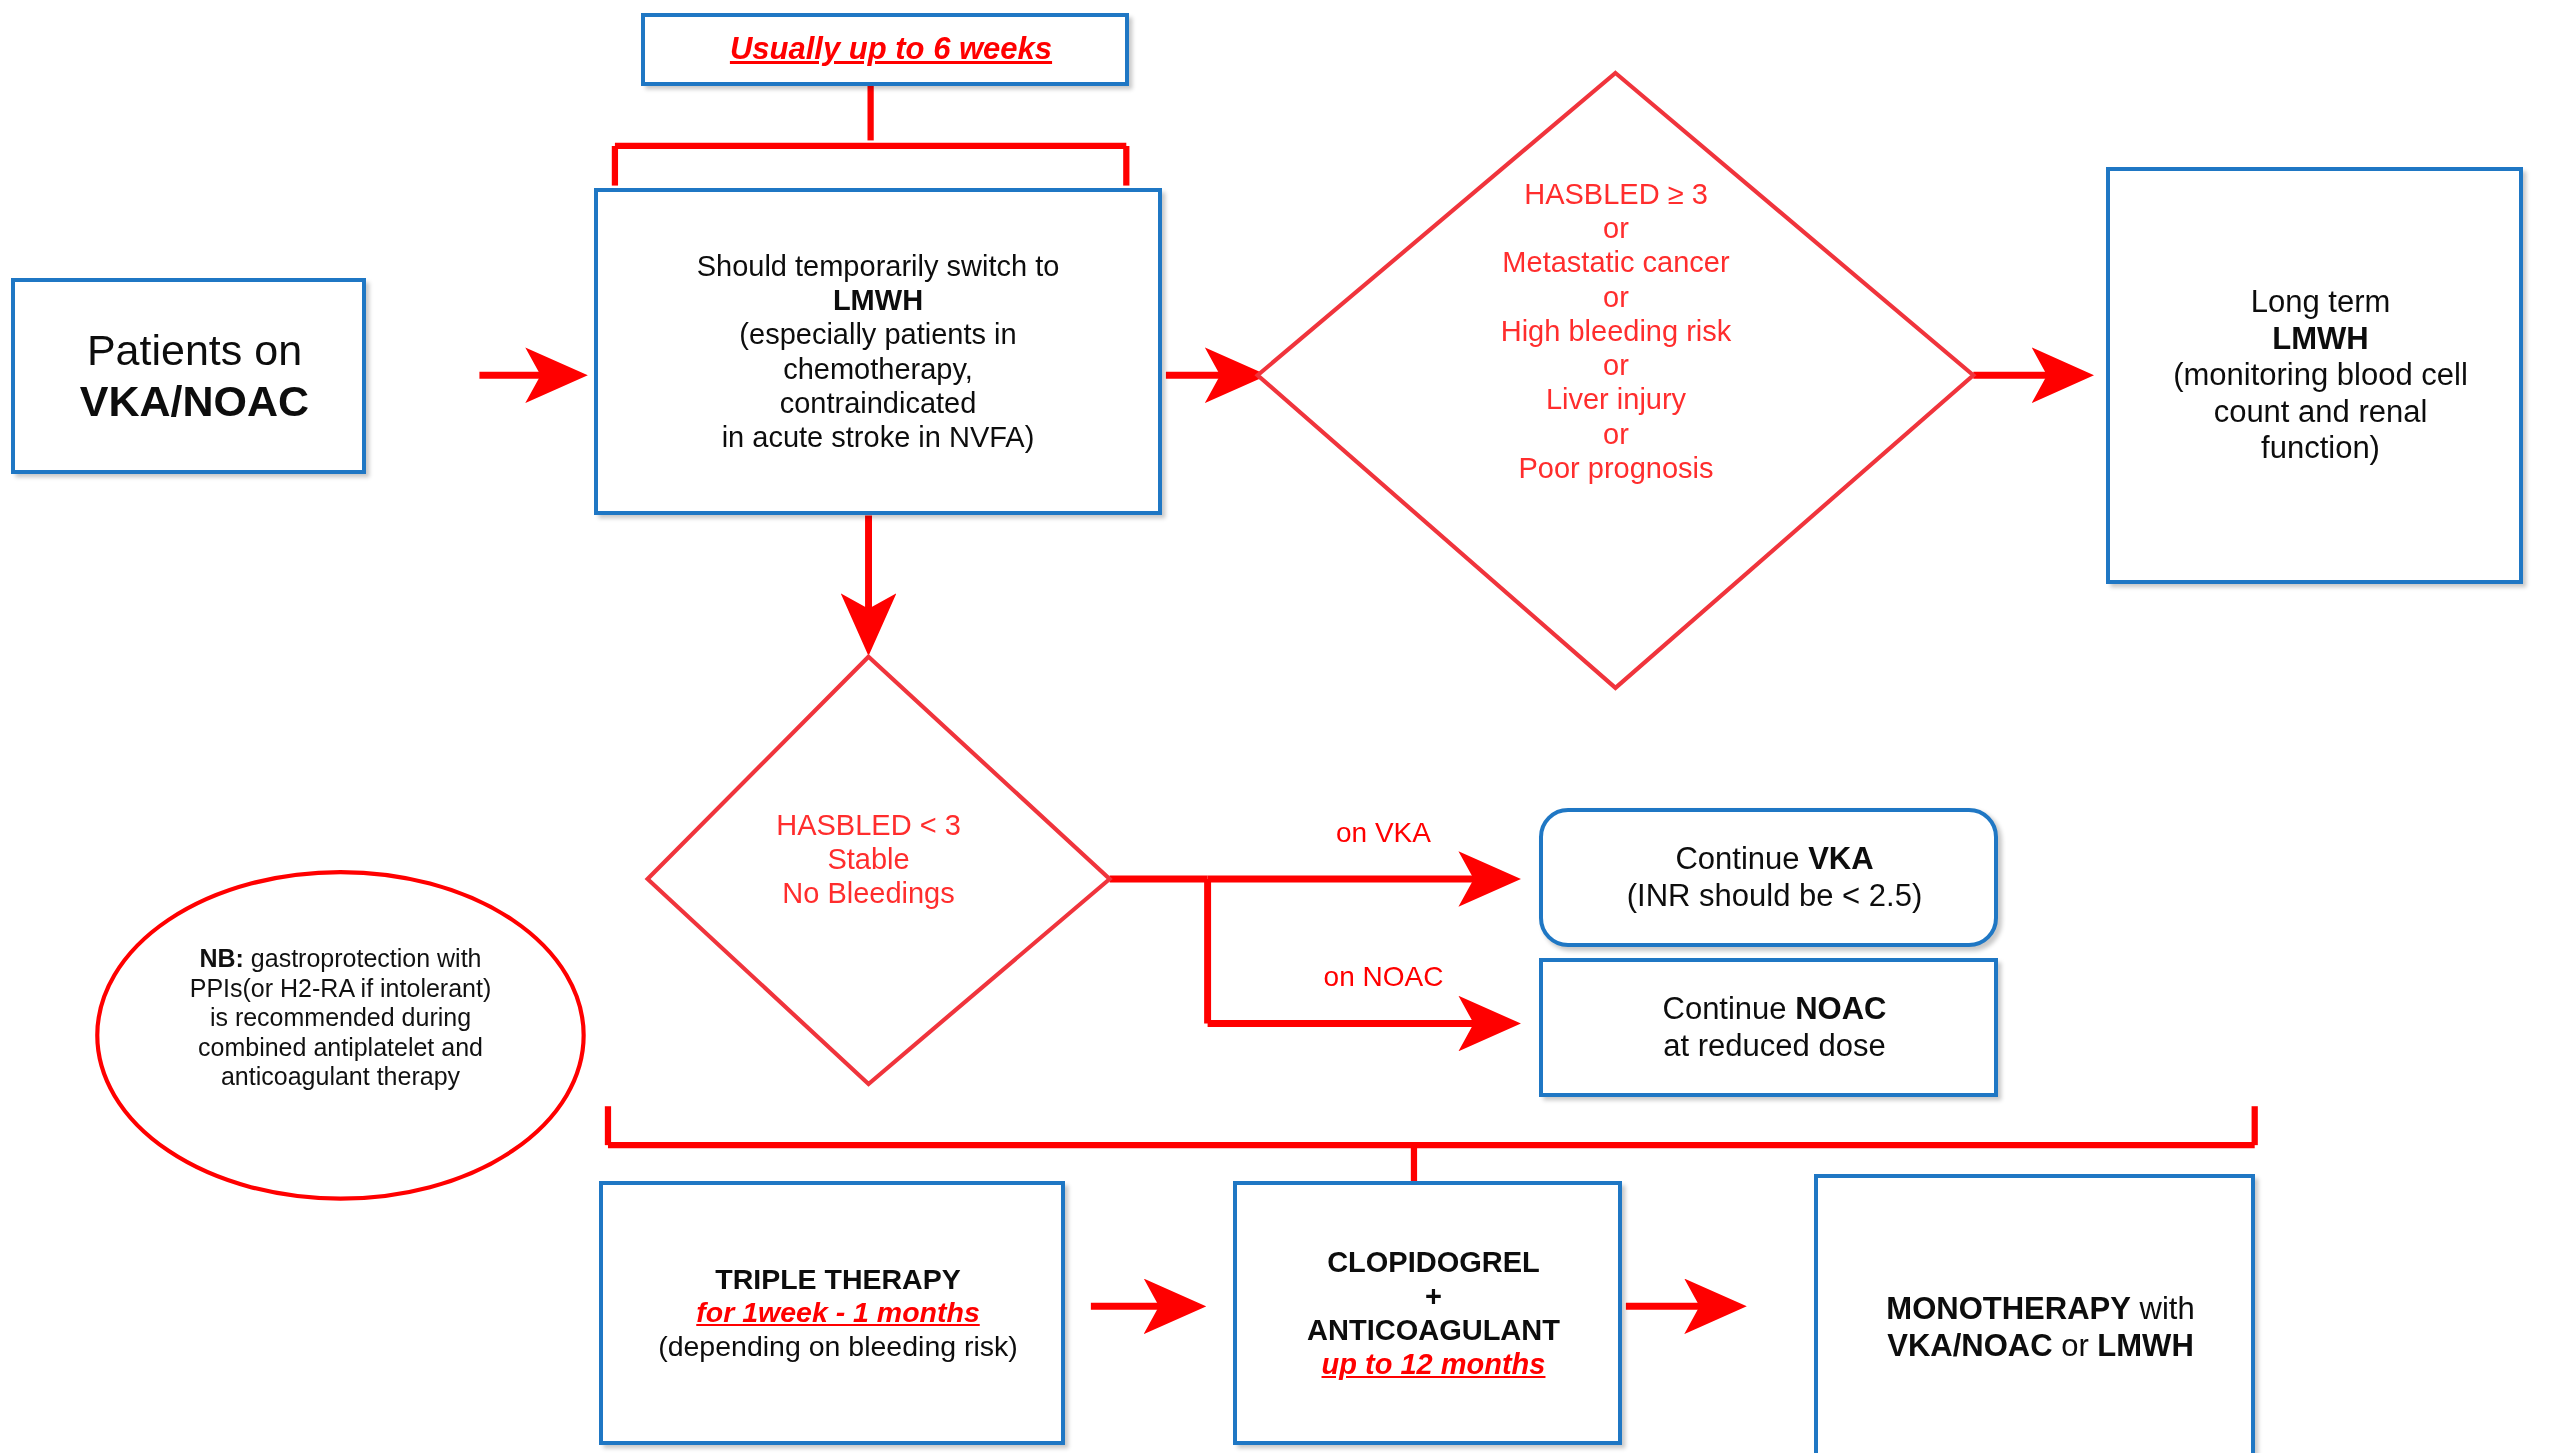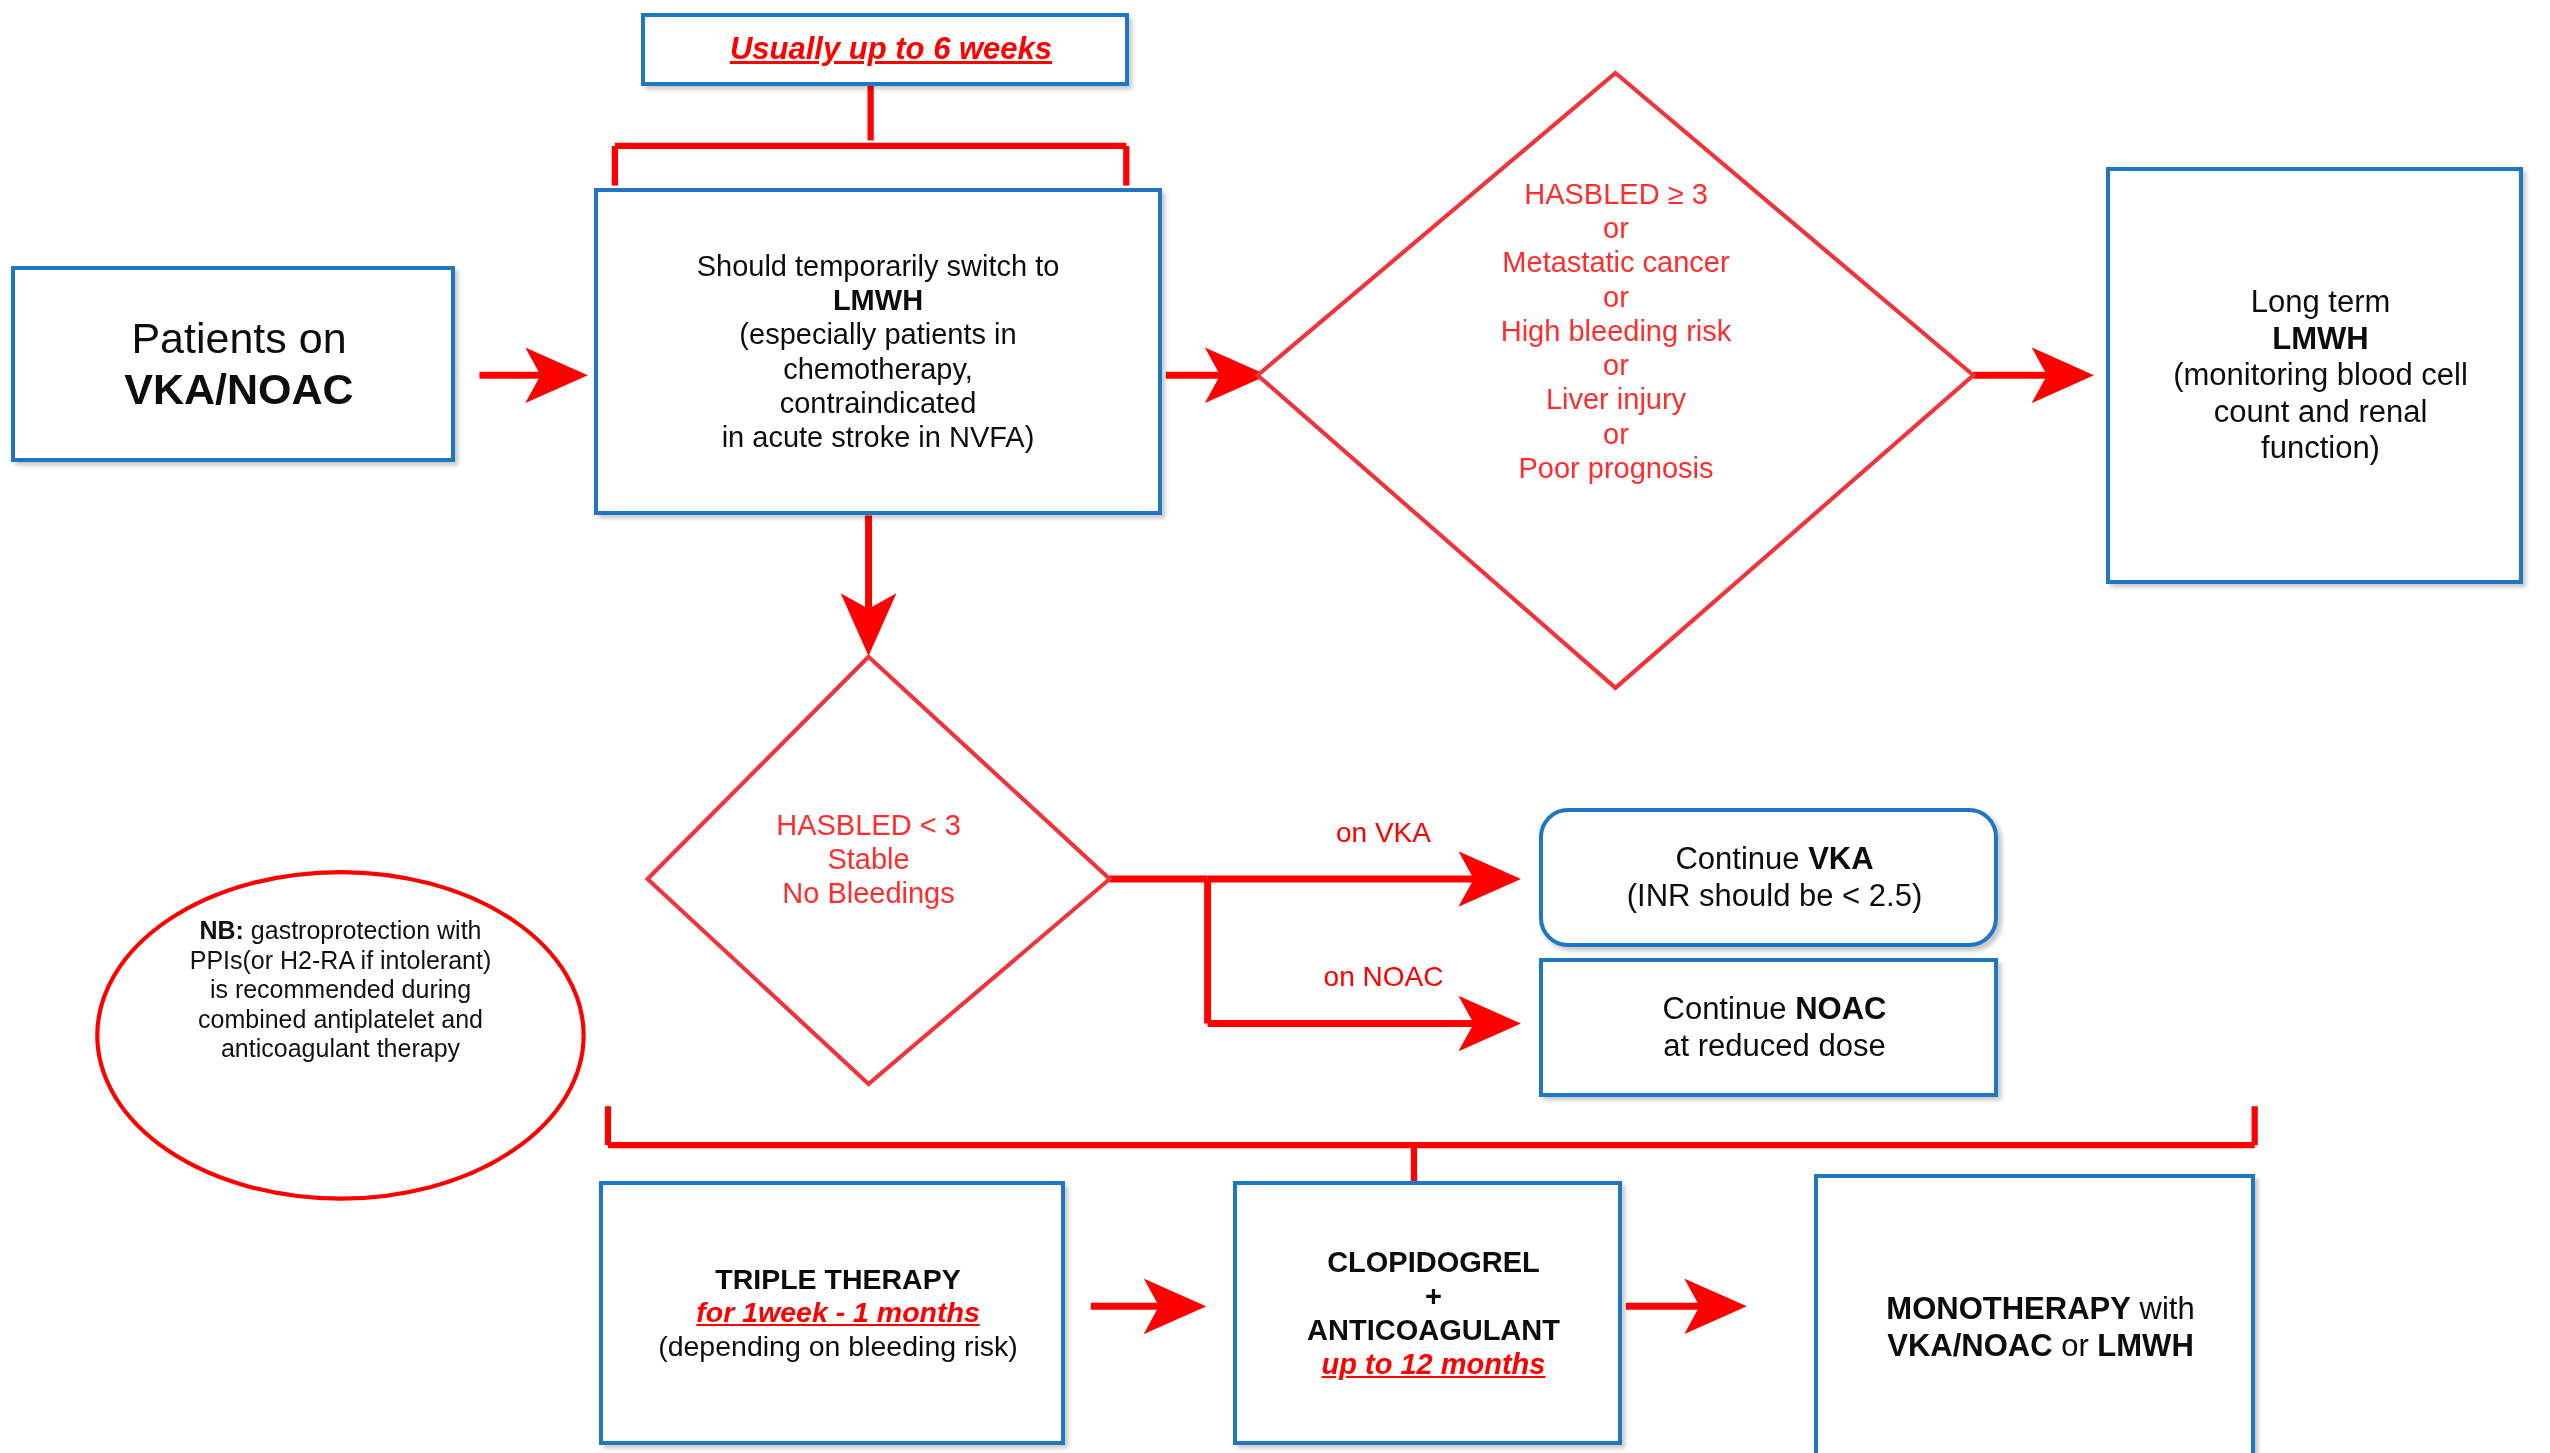--- a/index.html
+++ b/index.html
@@ -45,20 +45,21 @@
     position: absolute;
     text-align: center;
     color: #FF2D2D;
     line-height: 1.30;
   }
   .ellipse-label {
     position: absolute;
     text-align: center;
     color: #111111;
     line-height: 1.22;
+    margin-top: 28px;
   }
   .edge-label {
     position: absolute;
     color: #FF0000;
     text-align: center;
     white-space: nowrap;
   }
 </style>
 </head>
 <body>
@@ -109,21 +110,21 @@
 
     <polygon points="1250,945 1597,1265 1250,1560 932,1265" fill="#ffffff" stroke="#F0343C" stroke-width="6"></polygon>
 
     <ellipse cx="490" cy="1490" rx="350" ry="235" fill="#ffffff" stroke="#FF0000" stroke-width="6"></ellipse>
   </svg>
 
   <div class="node boxnode" style="left:641px; top:12.5px; width:488px; height:73px; font-size:31px;">
     <span class="line redu">Usually up to 6 weeks</span>
   </div>
 
-  <div class="node boxnode" style="left:11px; top:266px; width:444px; height:196px; font-size:43px;">
+  <div class="node boxnode" style="left:11px; top:278px; width:355px; height:196px; font-size:43px;">
     <span class="line">Patients on</span>
     <span class="line b">VKA/NOAC</span>
   </div>
 
   <div class="node boxnode" style="left:594px; top:188px; width:568px; height:327px; font-size:29px; padding:9.7px 7px;">
     <span class="line">Should temporarily switch to</span>
     <span class="line b">LMWH</span>
     <span class="line">(especially patients in</span>
     <span class="line">chemotherapy,</span>
     <span class="line">contraindicated</span>

